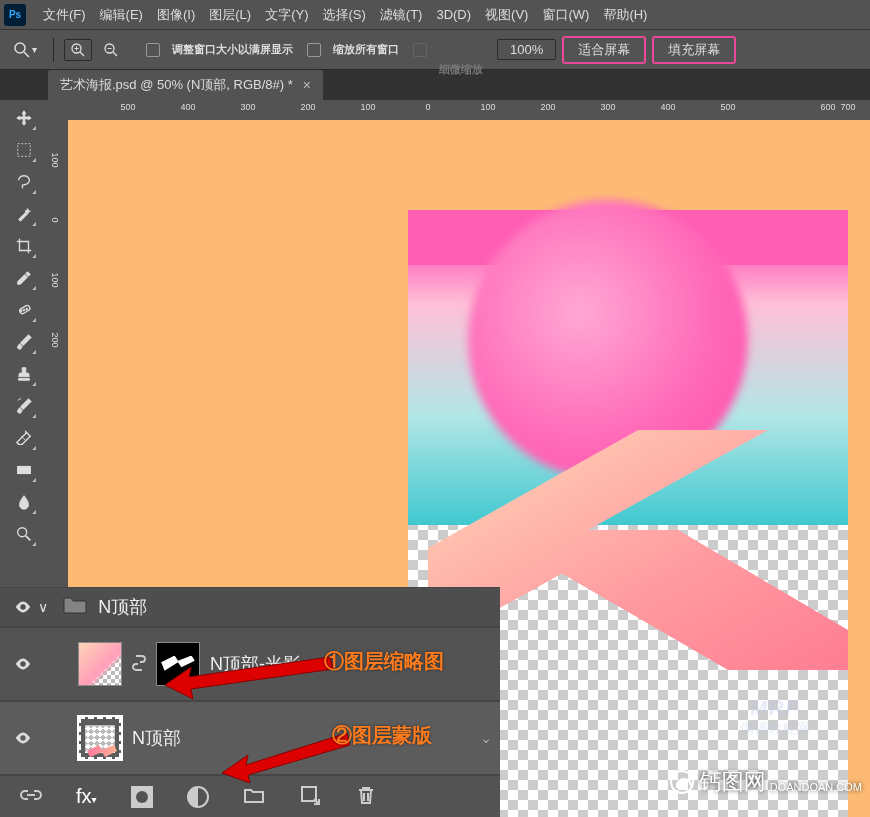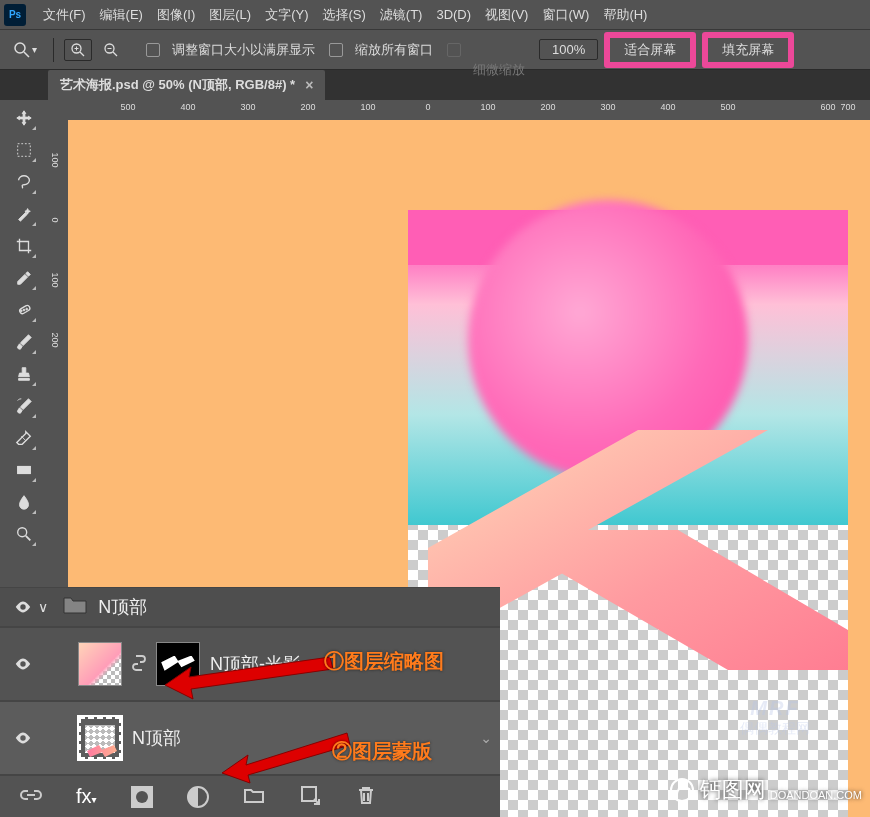--- a/index.html
+++ b/index.html
@@ -10,27 +10,27 @@
 .ps-logo { width: 22px; height: 22px; background: #001e36; border-radius: 3px; display: flex; align-items: center; justify-content: center; color: #31a8ff; font-size: 10px; font-weight: bold; margin-right: 10px; }
 .menu-item { color: #ddd; font-size: 13px; padding: 0 7px; cursor: pointer; text-align: center; }
 
 
 .optionsbar { height: 40px; background: #535353; display: flex; align-items: center; padding: 0 8px; gap: 6px; border-bottom: 1px solid #2a2a2a; }
 .opt-btn { display: flex; align-items: center; justify-content: center; color: #ddd; font-size: 14px; padding: 2px 6px; cursor: pointer; }
 .opt-btn.boxed { border: 1px solid #2a2a2a; border-radius: 2px; height: 22px; }
 .vsep { width: 1px; height: 24px; background: #2a2a2a; margin: 0 4px; }
 .checkbox { width: 14px; height: 14px; border: 1px solid #999; border-radius: 2px; margin-right: 6px; display: inline-block; }
 .checkbox.disabled { border-color: #666; }
-.opt-label { color: #ddd; font-size: 13px; padding-right: 8px; }
+.opt-label { color: #ddd; font-size: 11px; padding-right: 8px; font-weight: bold; }
 .opt-label.disabled { color: #777; margin-top: 40px; }
 .zoom-field { border: 1px solid #2a2a2a; padding: 2px 12px; color: #ddd; font-size: 13px; border-radius: 2px; }
-.btn-frame { border: 6px solid #ec4899; padding: 3px 14px; border-radius: 3px; color: #ddd; font-size: 13px; cursor: pointer; }
-
-
-.tabbar { height: 30px; background: #323232; display: flex; align-items: flex-end; padding-left: 48px; font-weight: bold; }
+.btn-frame { border: 2px solid #ec4899; padding: 3px 14px; border-radius: 3px; color: #ddd; font-size: 13px; cursor: pointer; }
+
+
+.tabbar { height: 30px; background: #323232; display: flex; align-items: flex-end; padding-left: 48px; }
 .tab { background: #535353; color: #ddd; font-size: 13px; padding: 6px 12px; display: flex; align-items: center; gap: 10px; border-radius: 2px 2px 0 0; }
 .tab-close { color: #bbb; font-size: 14px; cursor: pointer; }
 
 
 .toolbox { position: absolute; left: 0; top: 100px; width: 48px; background: #535353; display: flex; flex-direction: column; align-items: center; padding: 4px 0; gap: 4px; }
 .tool { width: 28px; height: 28px; display: flex; align-items: center; justify-content: center; color: #ddd; cursor: pointer; position: relative; }
 .tool svg { width: 18px; height: 18px; fill: #ddd; stroke: #ddd; }
 .tool-corner { position: absolute; right: 2px; bottom: 2px; width: 0; height: 0; border-left: 4px solid transparent; border-bottom: 4px solid #bbb; }
 
 
@@ -111,21 +111,21 @@
 .arrow { position: absolute; z-index: 60; pointer-events: none; }
 .arrow svg { overflow: visible; }
 .arrow-path { fill: #d00; stroke: #800; stroke-width: 1; }
 
 
 .annotation { position: absolute; color: #ff7b1c; font-size: 20px; font-weight: bold; z-index: 61; text-shadow: 0 0 3px rgba(0,0,0,.6); }
 
 
 .wm1 { position: absolute; right: 60px; bottom: 80px; color: #b8c5e8; opacity: .35; font-size: 14px; z-index: 5; text-align: center; line-height: 1.2; }
 .wm1 .big { font-size: 20px; font-weight: bold; font-style: italic; letter-spacing: 2px; text-align: center; }
-.wm2 { position: absolute; right: 8px; bottom: 12px; color: #fff; font-size: 22px; z-index: 70; display: flex; align-items: center; gap: 6px; text-shadow: 0 0 4px rgba(0,0,0,.8); }
+.wm2 { position: absolute; right: 8px; bottom: 20px; color: #fff; font-size: 22px; z-index: 70; display: flex; align-items: center; gap: 6px; text-shadow: 0 0 4px rgba(0,0,0,.8); }
 .wm2 .small { font-size: 11px; margin-left: -2px; align-self: flex-end; margin-bottom: 4px; }
 .wm2-icon { width: 24px; height: 24px; border: 2px solid #fff; border-radius: 50%; position: relative; }
 .wm2-icon::before { content: ""; position: absolute; left: 4px; top: 6px; width: 12px; height: 8px; border: 2px solid #fff; border-bottom: none; border-radius: 8px 8px 0 0; }
 </style>
 </head>
 <body>
 
 <div class="menubar">
   <div class="ps-logo">Ps</div>
   <div class="menu-item">文件(F)</div>
@@ -410,21 +410,21 @@
     <polygon class="arrow-path" points="0,28 26,10 24,20 165,0 168,12 26,32 28,42"></polygon>
   </svg>
 </div>
 <div class="arrow" style="left:222px; bottom:30px;">
   <svg width="130" height="50">
     <polygon class="arrow-path" points="0,40 26,22 24,32 125,0 128,12 26,42 28,50"></polygon>
   </svg>
 </div>
 
 <div class="annotation" style="left:324px; bottom:142px;">①图层缩略图</div>
-<div class="annotation" style="left:332px; bottom:52px;">②图层蒙版</div>
+<div class="annotation" style="left:332px; bottom:68px;">②图层蒙版</div>
 
 <div class="wm1">
   <div class="big">MRF</div>
   <div>偶偶教程网</div>
 </div>
 <div class="wm2">
   <div class="wm2-icon"></div>
   <span>钙图网</span>
   <span class="small">DOANDOAN.COM</span>
 </div>

